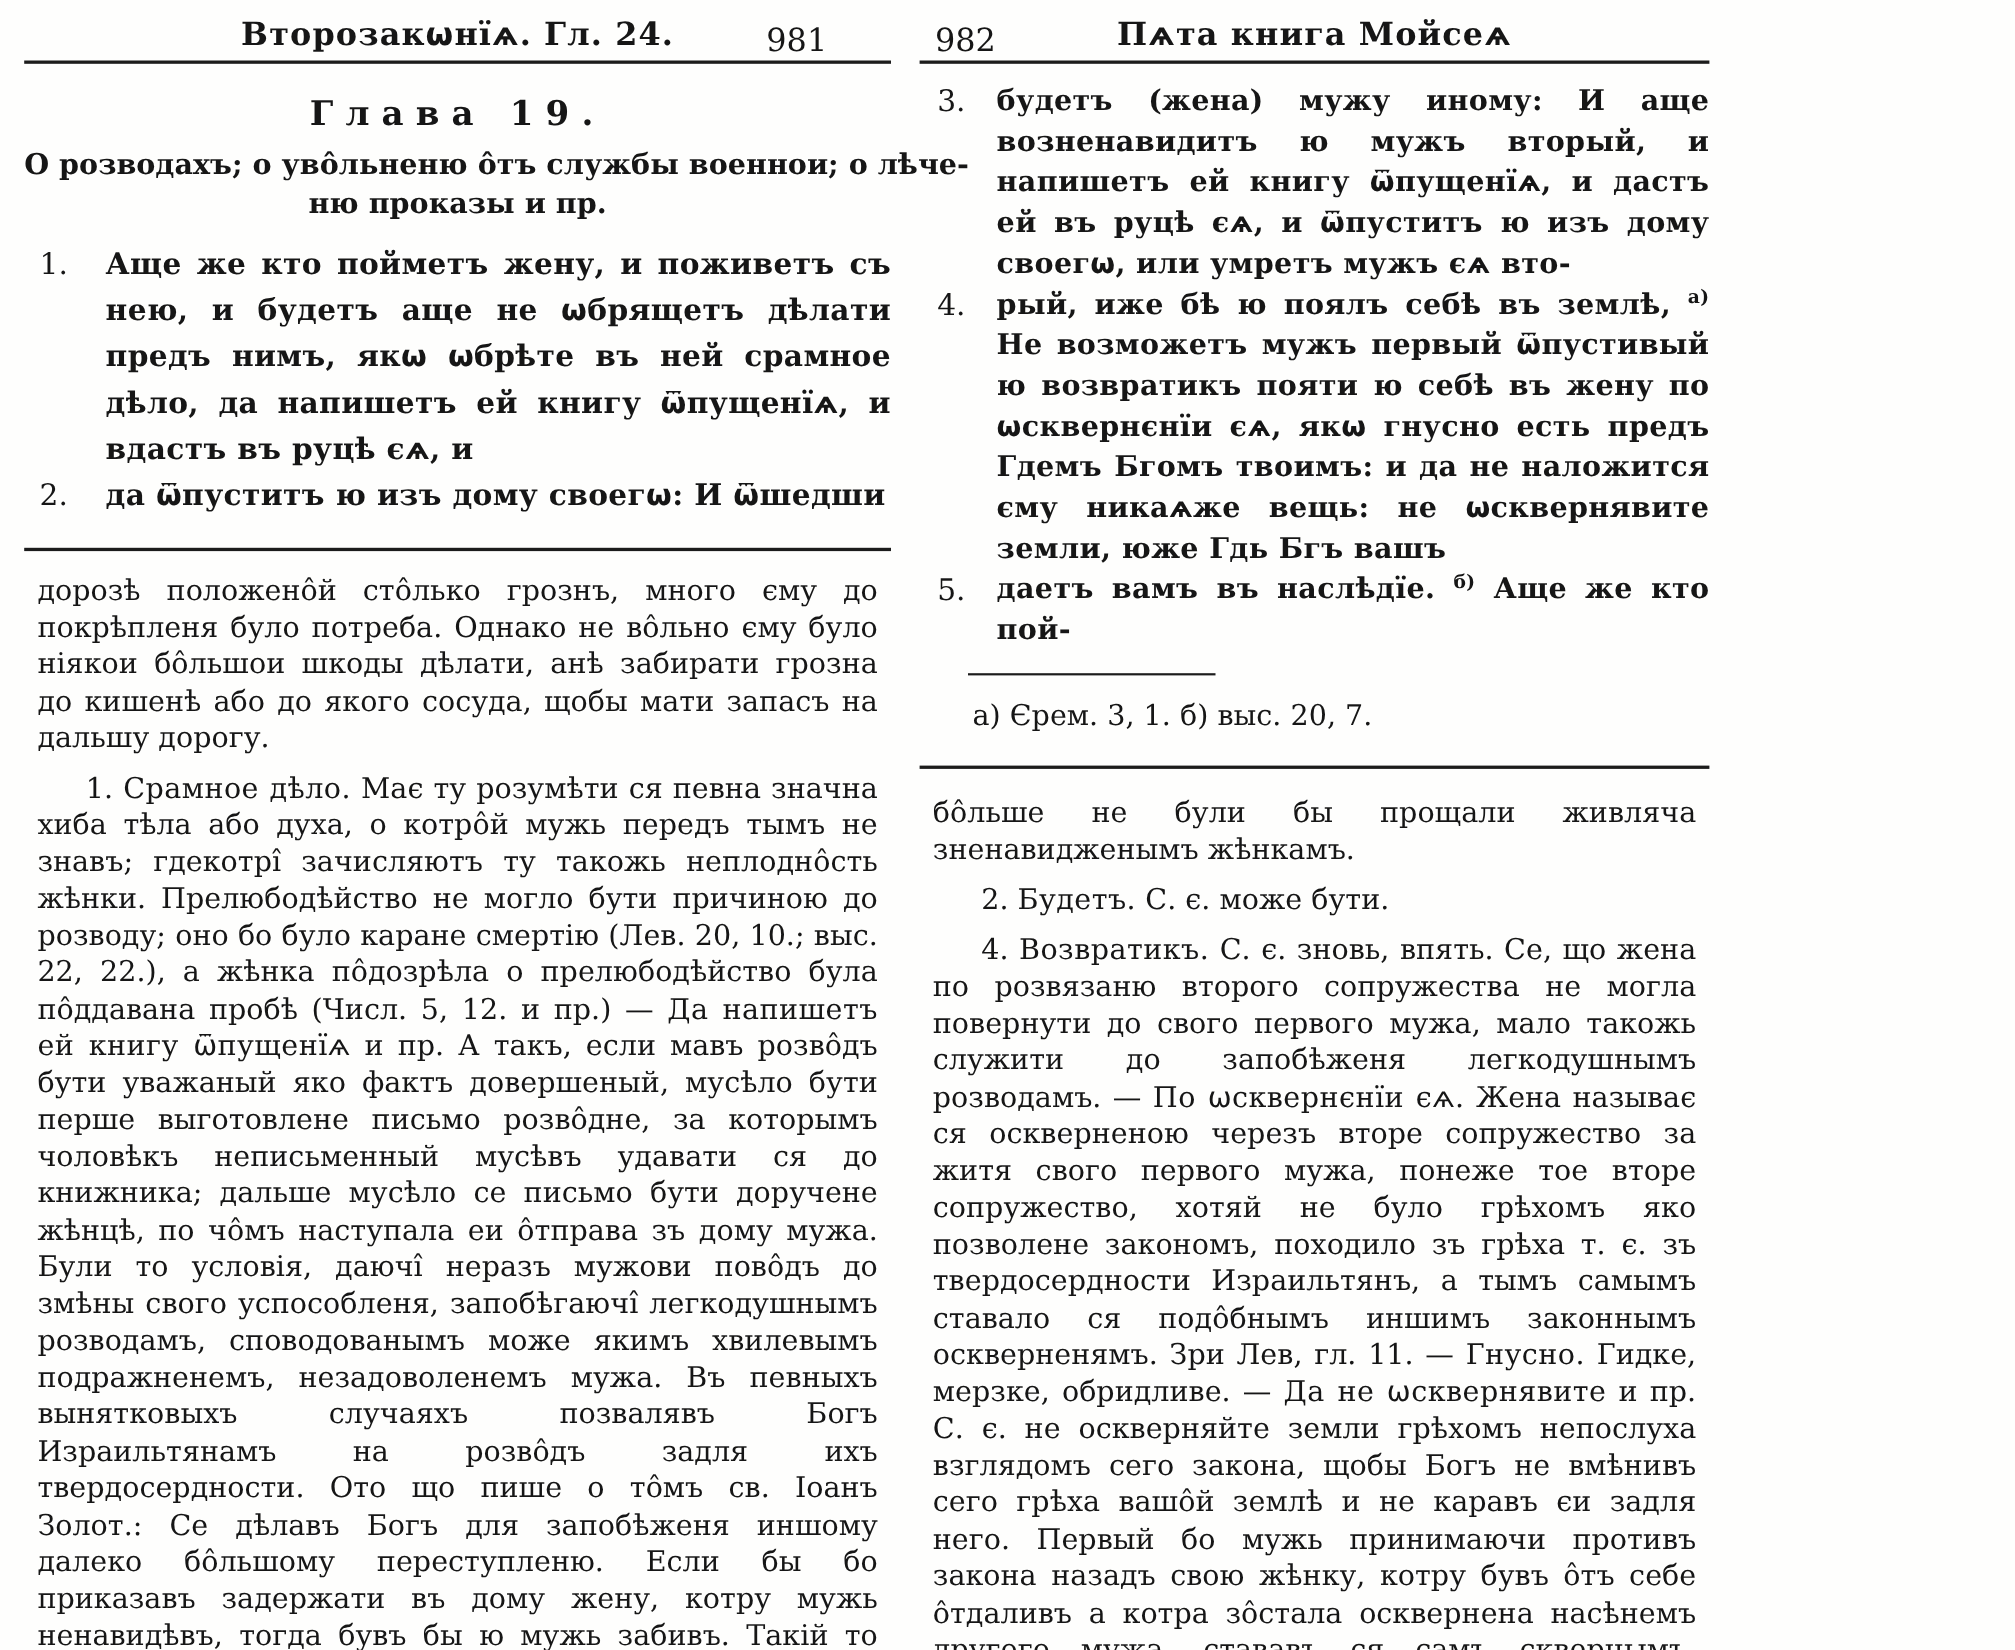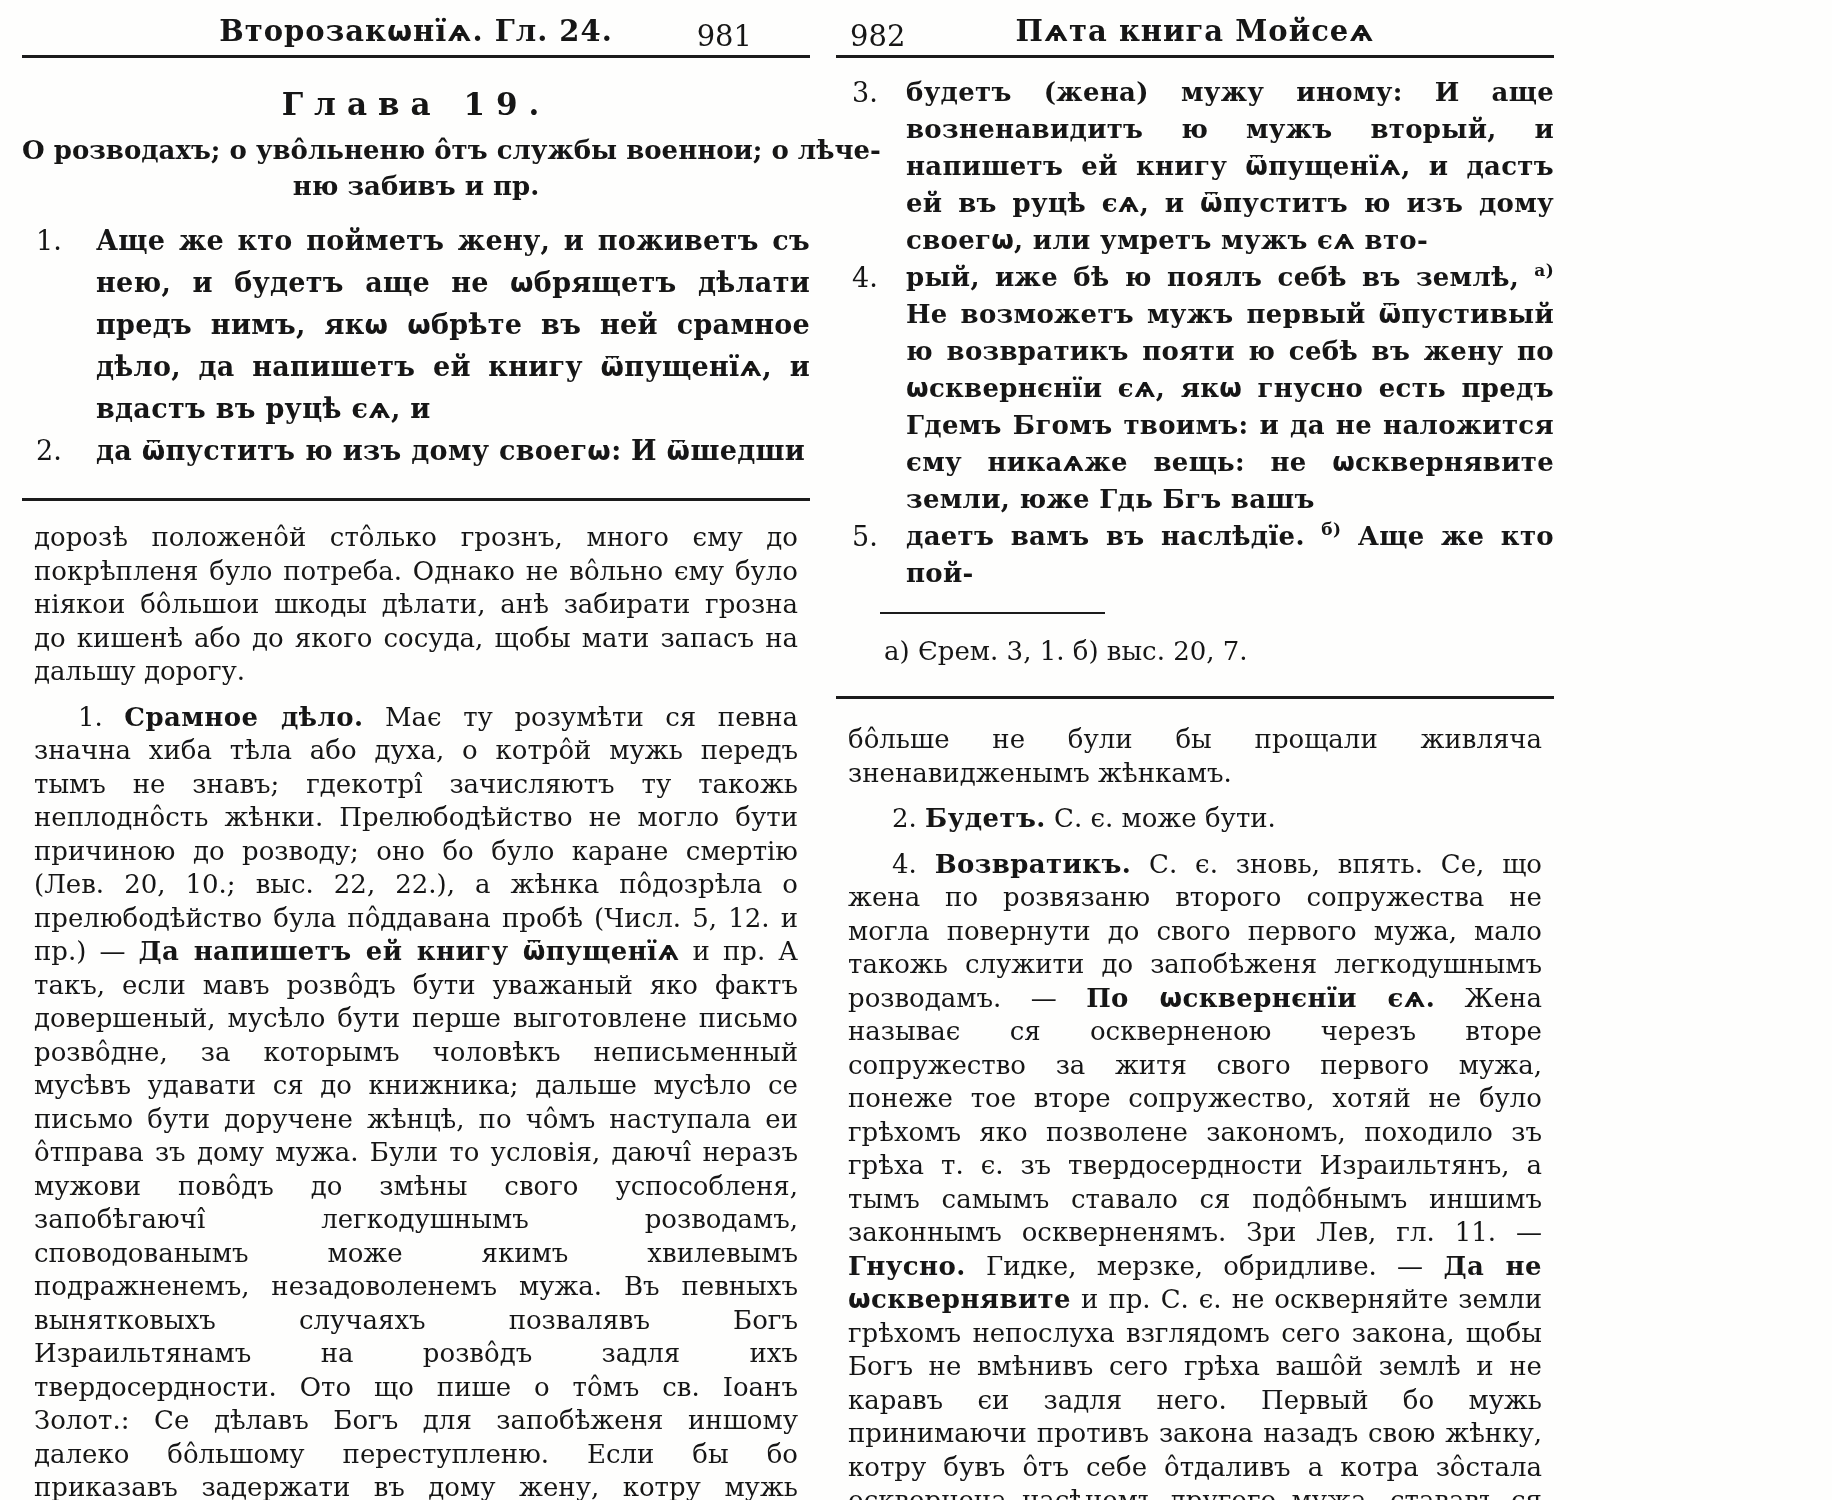--- a/index.html
+++ b/index.html
@@ -44,37 +44,37 @@
 
   .mid-rule{border-top:3px solid #1c1c1c;margin-top:26px;}
   .fn-rule{width:225px;border-top:2px solid #1c1c1c;margin:20px 0 0 44px;}
   .footnote{font-size:26px;margin:22px 0 0 48px;}
   .bot-rule{border-top:3px solid #1c1c1c;margin-top:30px;}
 
   .commentary{margin-top:20px;font-size:26px;line-height:33.5px;text-align:justify;}
   #right-page .commentary{margin-top:24px;}
   .commentary p{margin:12px;}
   .commentary p.ind{text-indent:44px;}
-  .lemma{font-weight:bold;letter-spacing:0.4px;}
+  .lemma{font-weight:normal;letter-spacing:0.4px;}
 </style>
 </head>
 <body>
 
 <div class="page" id="left-page">
   <div class="run-head">
     <div class="run-title">Второзакѡнїѧ. Гл. 24.</div>
     <div class="pgnum pgnum-right">981</div>
   </div>
   <div class="head-rule"></div>
 
   <div class="chapter">Глава 19.</div>
 
   <div class="subtitle">
     <span class="subline">О розводахъ; о увôльненю ôтъ службы военнои; о лѣче-</span>
-    <span class="subline">ню забивъ и пр.</span>
+    <span class="subline">ню проказы и пр.</span>
   </div>
 
   <div class="verses">
     <div class="vrow">
       <span class="vnum">1.</span>
       <p class="vtext"><span>Аще же кто пойметъ жену, и поживетъ съ нею, и будетъ аще не ѡбрящетъ дѣлати предъ нимъ, якѡ ѡбрѣте въ ней срамное дѣло, да напишетъ ей книгу ѿпущенїѧ, и вдастъ въ руцѣ єѧ, и</span></p>
     </div>
     <div class="vrow">
       <span class="vnum">2.</span>
       <p class="vtext"><span>да ѿпуститъ ю изъ дому своегѡ: И ѿшедши</span></p>

